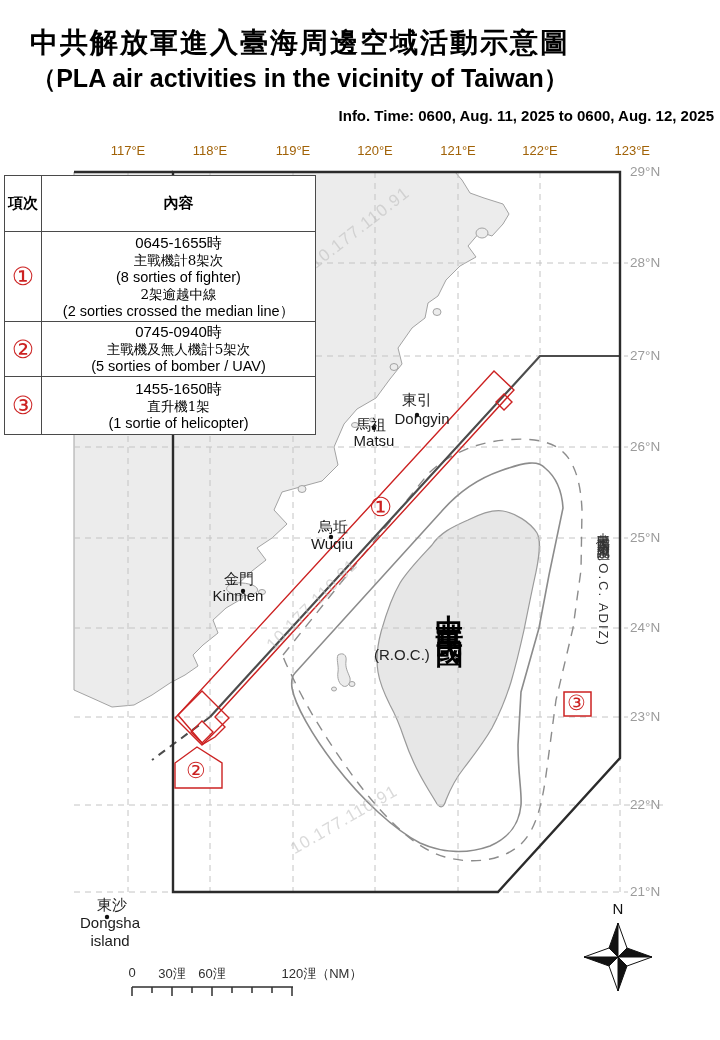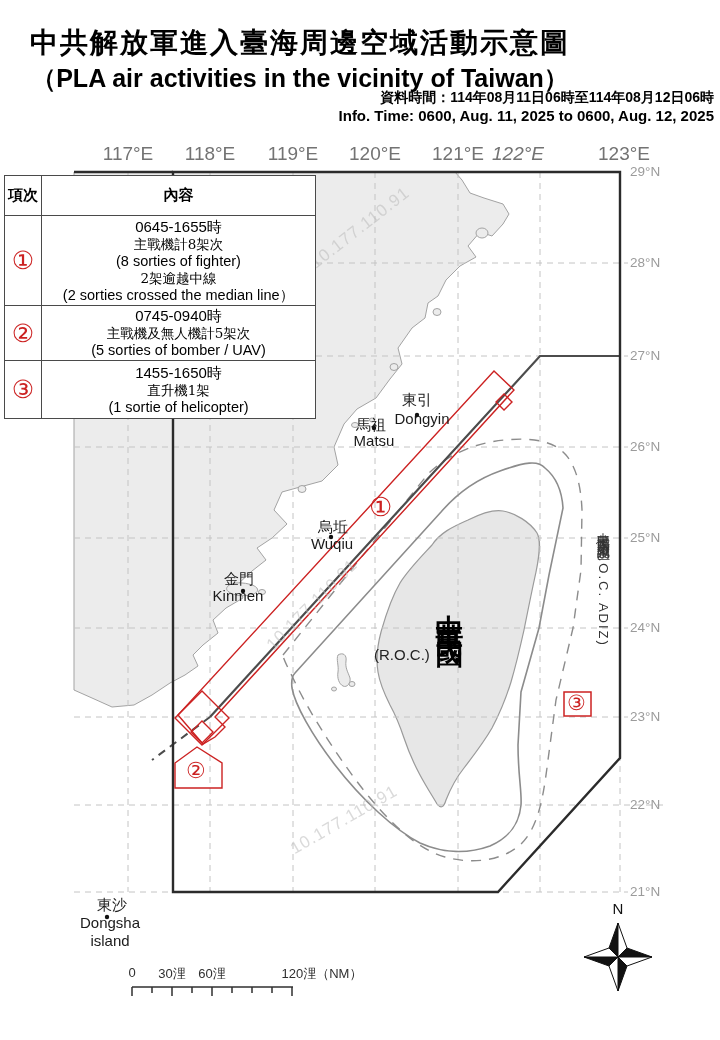--- a/index.html
+++ b/index.html
@@ -8,21 +8,21 @@
   .abs{position:absolute;}
   
   .title-zh{left:0;top:24px;width:600px;text-align:center;font-family:"DejaVu Serif",serif;
             font-weight:700;font-size:28px;letter-spacing:2px;color:#000;}
   .title-en{left:0;top:62px;width:600px;text-align:center;font-weight:700;font-size:25px;color:#000;}
   .info-zh{right:6px;top:89px;font-weight:700;font-size:14px;color:#000;}
   .info-en{right:6px;top:107px;font-weight:700;font-size:15px;color:#000;}
   
   #mapsvg{left:0;top:0;z-index:1;}
   
-  .lon{top:143px;width:60px;text-align:center;color:#737373;font-size:19px;z-index:3;}
+  .lon{top:143px;width:60px;text-align:center;color:#a16207;font-size:13px;z-index:3;}
   .lat{left:630px;width:44px;text-align:left;color:#9b9b9b;font-size:13.5px;z-index:3;}
   
   .place-zh{font-family:"DejaVu Serif",serif;font-size:15px;color:#1a1a1a;text-align:center;z-index:3;}
   .place-en{font-size:15px;color:#1a1a1a;text-align:center;z-index:3;}
   .roc-vert{left:430px;top:592px;writing-mode:vertical-rl;text-orientation:upright;
             font-family:"DejaVu Serif",serif;font-weight:700;font-size:28px;letter-spacing:9px;
             color:#000;z-index:3;}
   .roc-en{left:374px;top:646px;font-size:15px;color:#222;z-index:3;}
   .adiz-vert{left:594px;top:522px;height:300px;writing-mode:vertical-rl;font-size:13px;
              letter-spacing:2px;color:#333;z-index:3;white-space:nowrap;}
@@ -42,21 +42,20 @@
   .ln-en{font-family:"Liberation Sans",sans-serif;font-size:14.5px;line-height:17px;color:#000;}
   .ln-tm{font-family:"Liberation Sans",sans-serif;font-size:15px;line-height:18px;color:#000;}
 </style>
 </head>
 <body>
 
 <div id="page">
 
   <div class="abs title-zh">中共解放軍進入臺海周邊空域活動示意圖</div>
   <div class="abs title-en">（PLA air activities in the vicinity of Taiwan）</div>
-  <div class="abs info-zh">資料時間：114年08月11日06時至114年08月12日06時</div>
   <div class="abs info-en">Info. Time: 0600, Aug. 11, 2025 to 0600, Aug. 12, 2025</div>
 
   <svg id="mapsvg" class="abs" width="720" height="1040" viewBox="0 0 720 1040">
 
     <path d="M74,172 L455,172 L462,180 L470,193 L484,198 L503,204 L509,214 L503,224 L492,236
              L480,232 L468,246 L476,257 L460,266 L446,280 L438,296 L428,303 L425,318 L412,328
              L398,348 L402,364 L390,379 L376,398 L357,409 L344,424 L334,447 L338,465 L322,481
              L300,487 L282,492 L274,510 L287,524 L272,538 L257,548 L266,560 L252,571 L238,584
              L243,598 L226,608 L213,620 L218,633 L203,645 L193,655 L198,666 L185,675 L170,683
              L152,695 L134,705 L112,707 L92,698 L74,690 Z" fill="#ececec" stroke="#a3a3a3" stroke-width="1"></path>
@@ -167,21 +166,21 @@
 
   <div class="abs wm" style="left:300px;top:218px;transform:rotate(-38deg);">10.177.110.91</div>
   <div class="abs wm" style="left:252px;top:595px;transform:rotate(-45deg);">10.177.110.91</div>
   <div class="abs wm" style="left:284px;top:810px;transform:rotate(-30deg);">10.177.110.91</div>
 
   <div class="abs lon" style="left:98px;">117°E</div>
   <div class="abs lon" style="left:180px;">118°E</div>
   <div class="abs lon" style="left:263px;">119°E</div>
   <div class="abs lon" style="left:345px;">120°E</div>
   <div class="abs lon" style="left:428px;">121°E</div>
-  <div class="abs lon" style="left:488px;font-style:italic;">122°E</div>
+  <div class="abs lon" style="left:510px;">122°E</div>
   <div class="abs lon" style="left:590px;text-align:right;">123°E</div>
 
   <div class="abs lat" style="top:164px;">29°N</div>
   <div class="abs lat" style="top:255px;">28°N</div>
   <div class="abs lat" style="top:348px;">27°N</div>
   <div class="abs lat" style="top:439px;">26°N</div>
   <div class="abs lat" style="top:530px;">25°N</div>
   <div class="abs lat" style="top:620px;">24°N</div>
   <div class="abs lat" style="top:709px;">23°N</div>
   <div class="abs lat" style="top:797px;">22°N</div>
@@ -208,21 +207,21 @@
   <div class="abs marker" style="left:567px;top:691px;font-size:21px;">③</div>
 
   <div class="abs compass-n">N</div>
   <div class="abs scale-lbl" style="left:122px;width:20px;">0</div>
   <div class="abs scale-lbl" style="left:147px;width:50px;">30浬</div>
   <div class="abs scale-lbl" style="left:187px;width:50px;">60浬</div>
   <div class="abs scale-lbl" style="left:267px;width:110px;text-align:center;">120浬（NM）</div>
 
   <table id="acttable" class="abs">
     <tbody>
-        <tr style="height:40px;">
+        <tr style="height:56px;">
       <td class="c1">
             <div class="hdr">項次</div>
           </td>
       <td>
             <div class="hdr">內容</div>
           </td>
     </tr>
     <tr style="height:90px;">
       <td class="c1">
             <div class="num">①</div>

